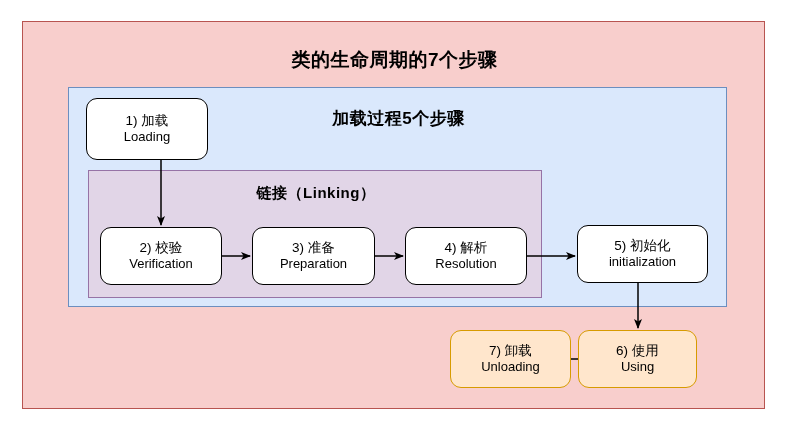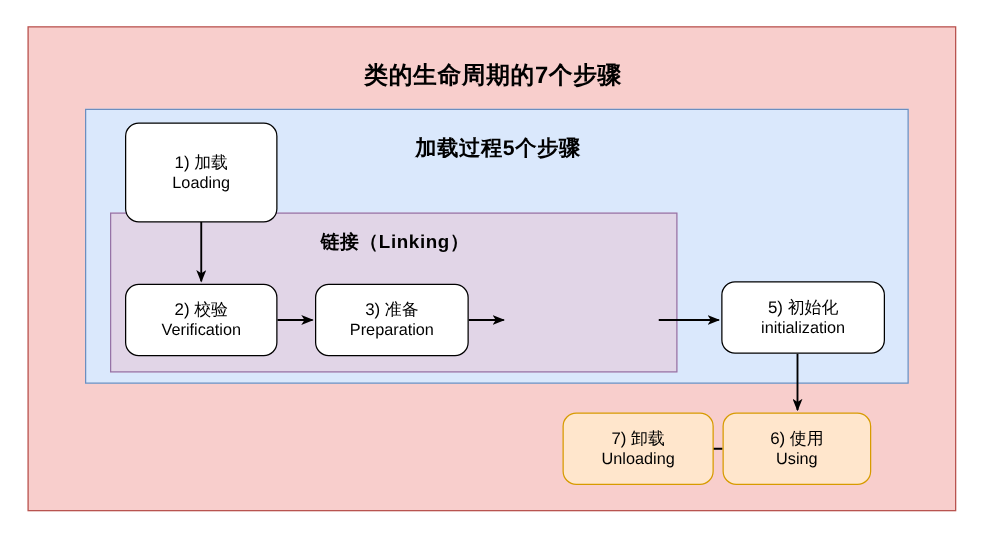--- a/index.html
+++ b/index.html
@@ -98,21 +98,21 @@
     font-size: 13px;
     color: #000000;
     white-space: nowrap;
   }
   .node.orange {
     background: #ffe6cc;
     border: 1.4px solid #d79b00;
   }
 
   
-  .node-1 { left: 100px; top:  98px; width: 122px; height: 80px; }
+  .node-1 { left: 86px; top:  98px; width: 122px; height: 62px; }
   .node-2 { left: 100px; top: 227px; width: 122px; height: 58px; }
   .node-3 { left: 252px; top: 227px; width: 123px; height: 58px; }
   .node-4 { left: 405px; top: 227px; width: 122px; height: 58px; }
   .node-5 { left: 577px; top: 225px; width: 131px; height: 58px; }
   .node-6 { left: 578px; top: 330px; width: 119px; height: 58px; }
   .node-7 { left: 406px; top: 330px; width: 121px; height: 58px; margin-left: 44px; }
 
   
   #arrows {
     position: absolute;
@@ -162,20 +162,24 @@
   <div class="node node-2">
     <span class="cn">2) 校验</span>
     <span class="en">Verification</span>
   </div>
 
   <div class="node node-3">
     <span class="cn">3) 准备</span>
     <span class="en">Preparation</span>
   </div>
 
+  <div class="node node-4">
+    <span class="cn">4) 解析</span>
+    <span class="en">Resolution</span>
+  </div>
 
   <div class="node node-5">
     <span class="cn">5) 初始化</span>
     <span class="en">initialization</span>
   </div>
 
   <div class="node node-6 orange">
     <span class="cn">6) 使用</span>
     <span class="en">Using</span>
   </div>

